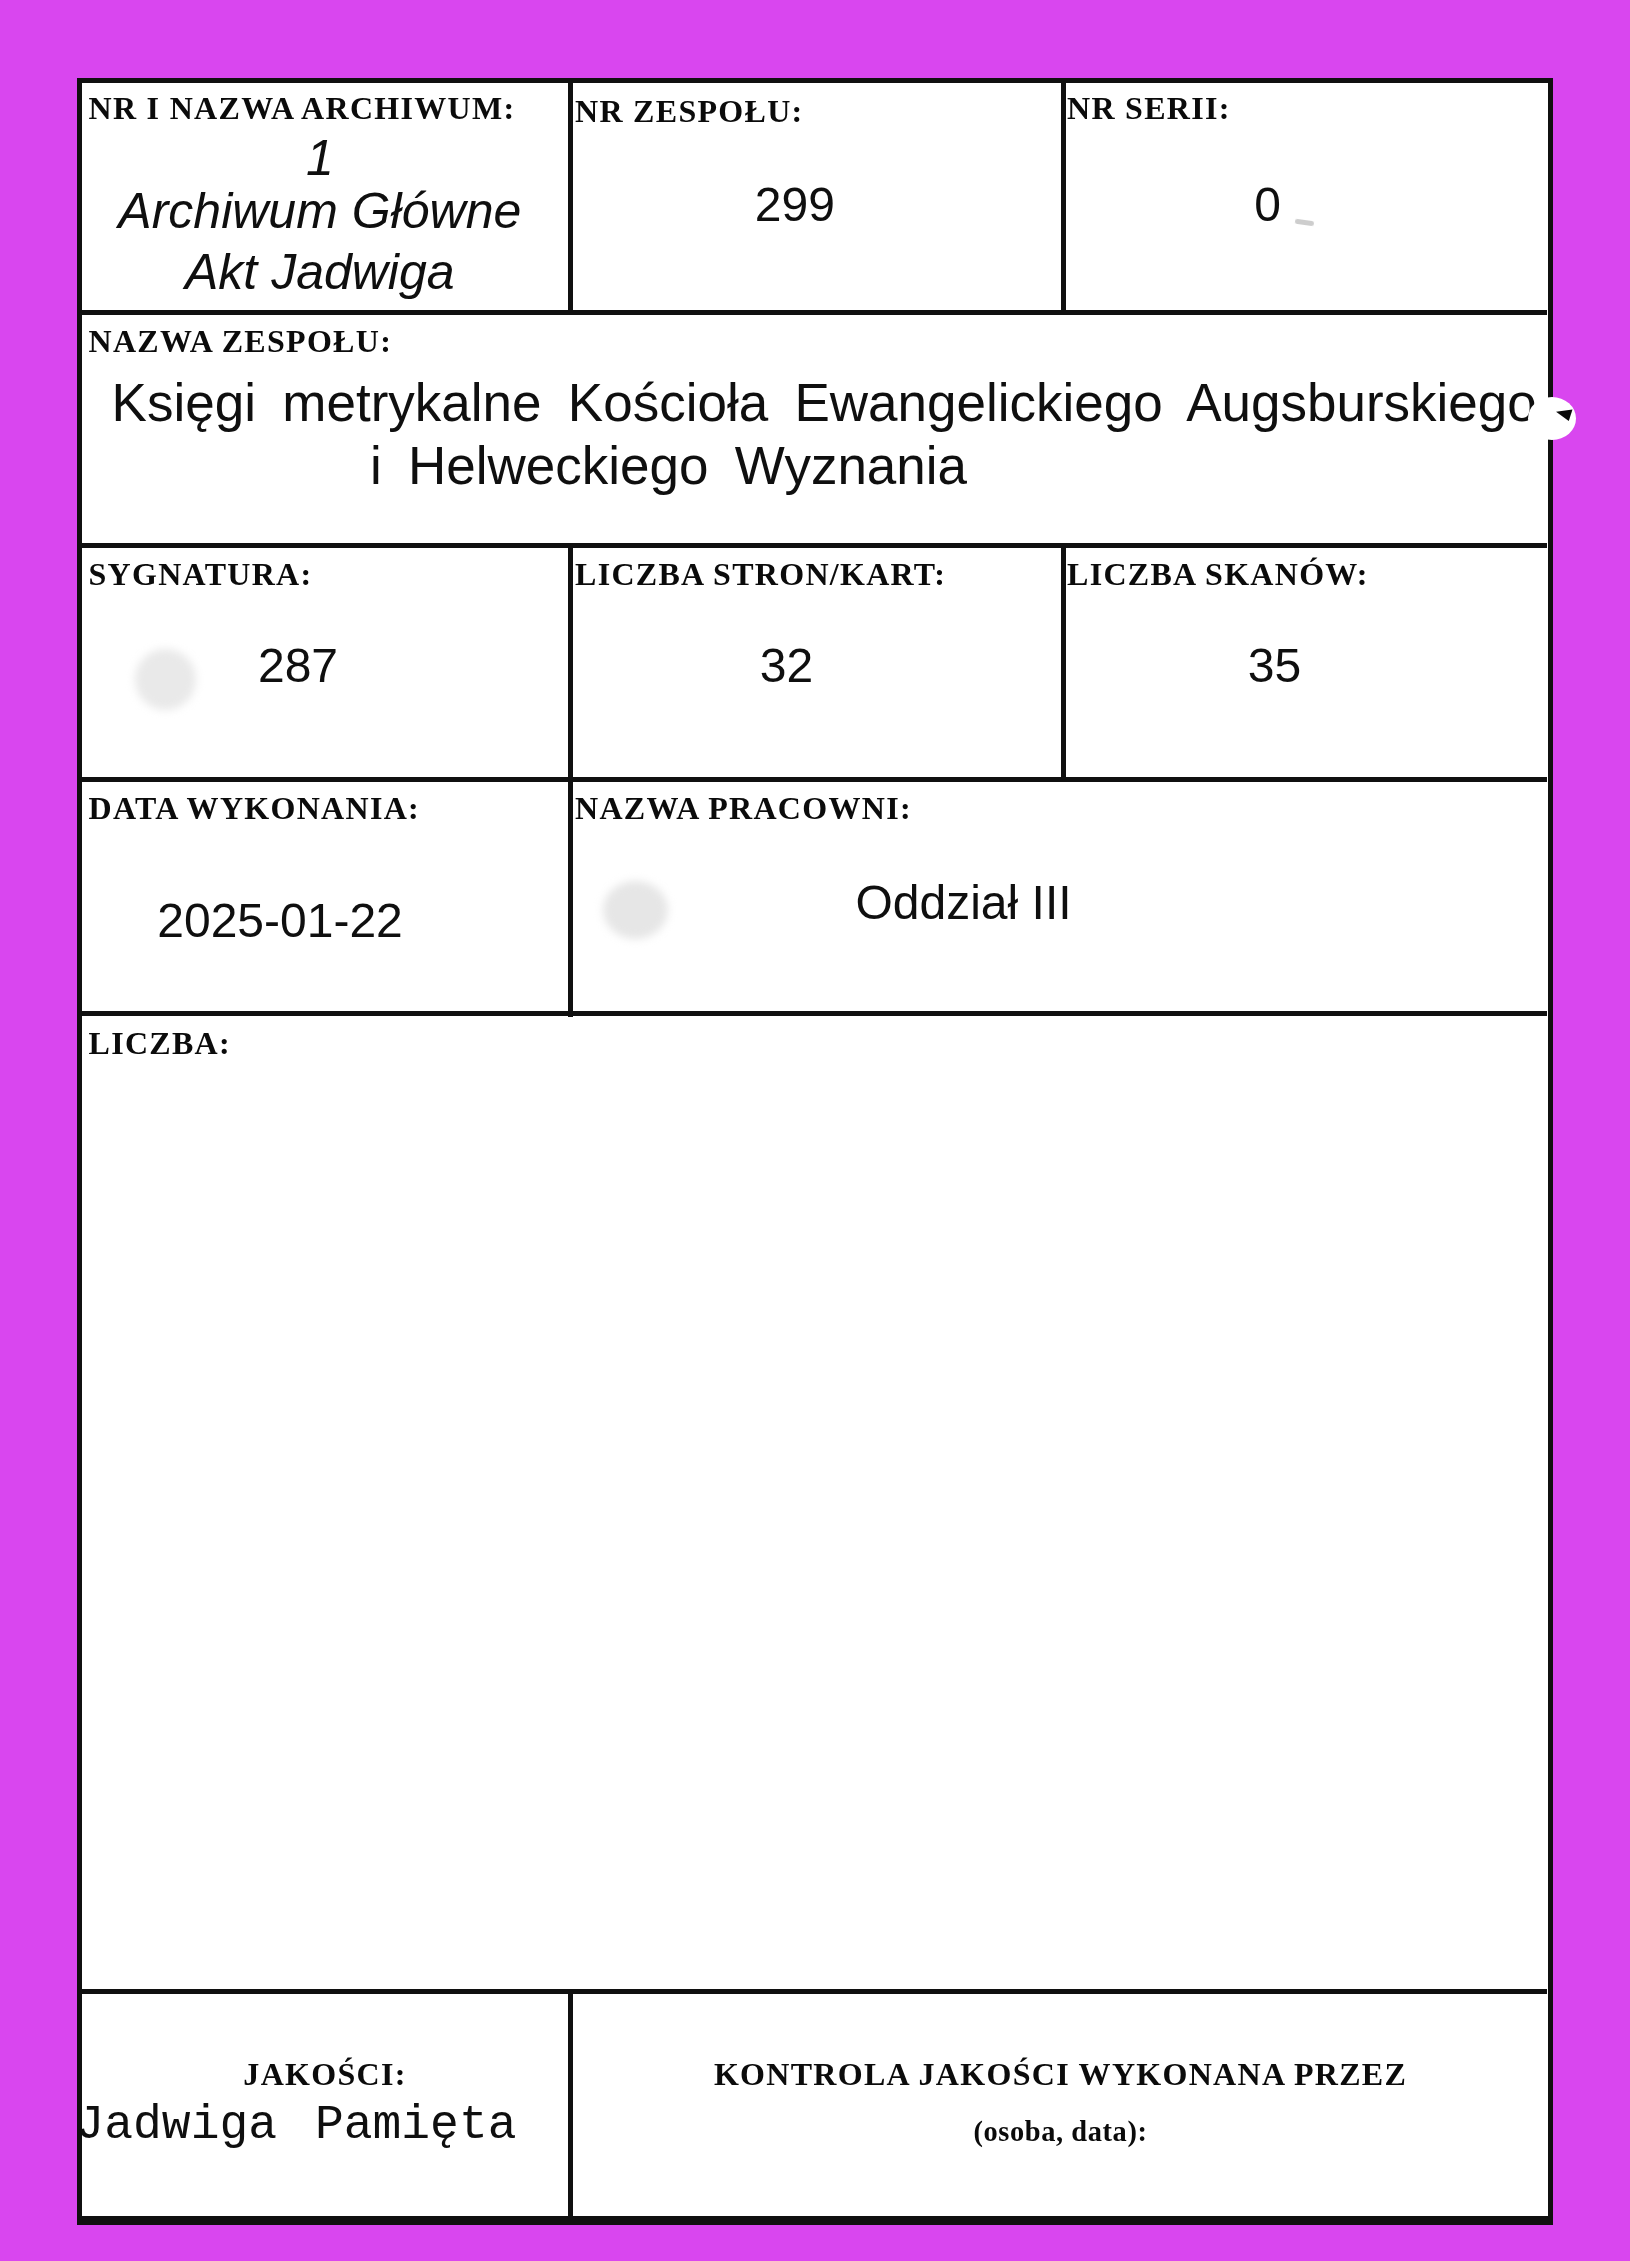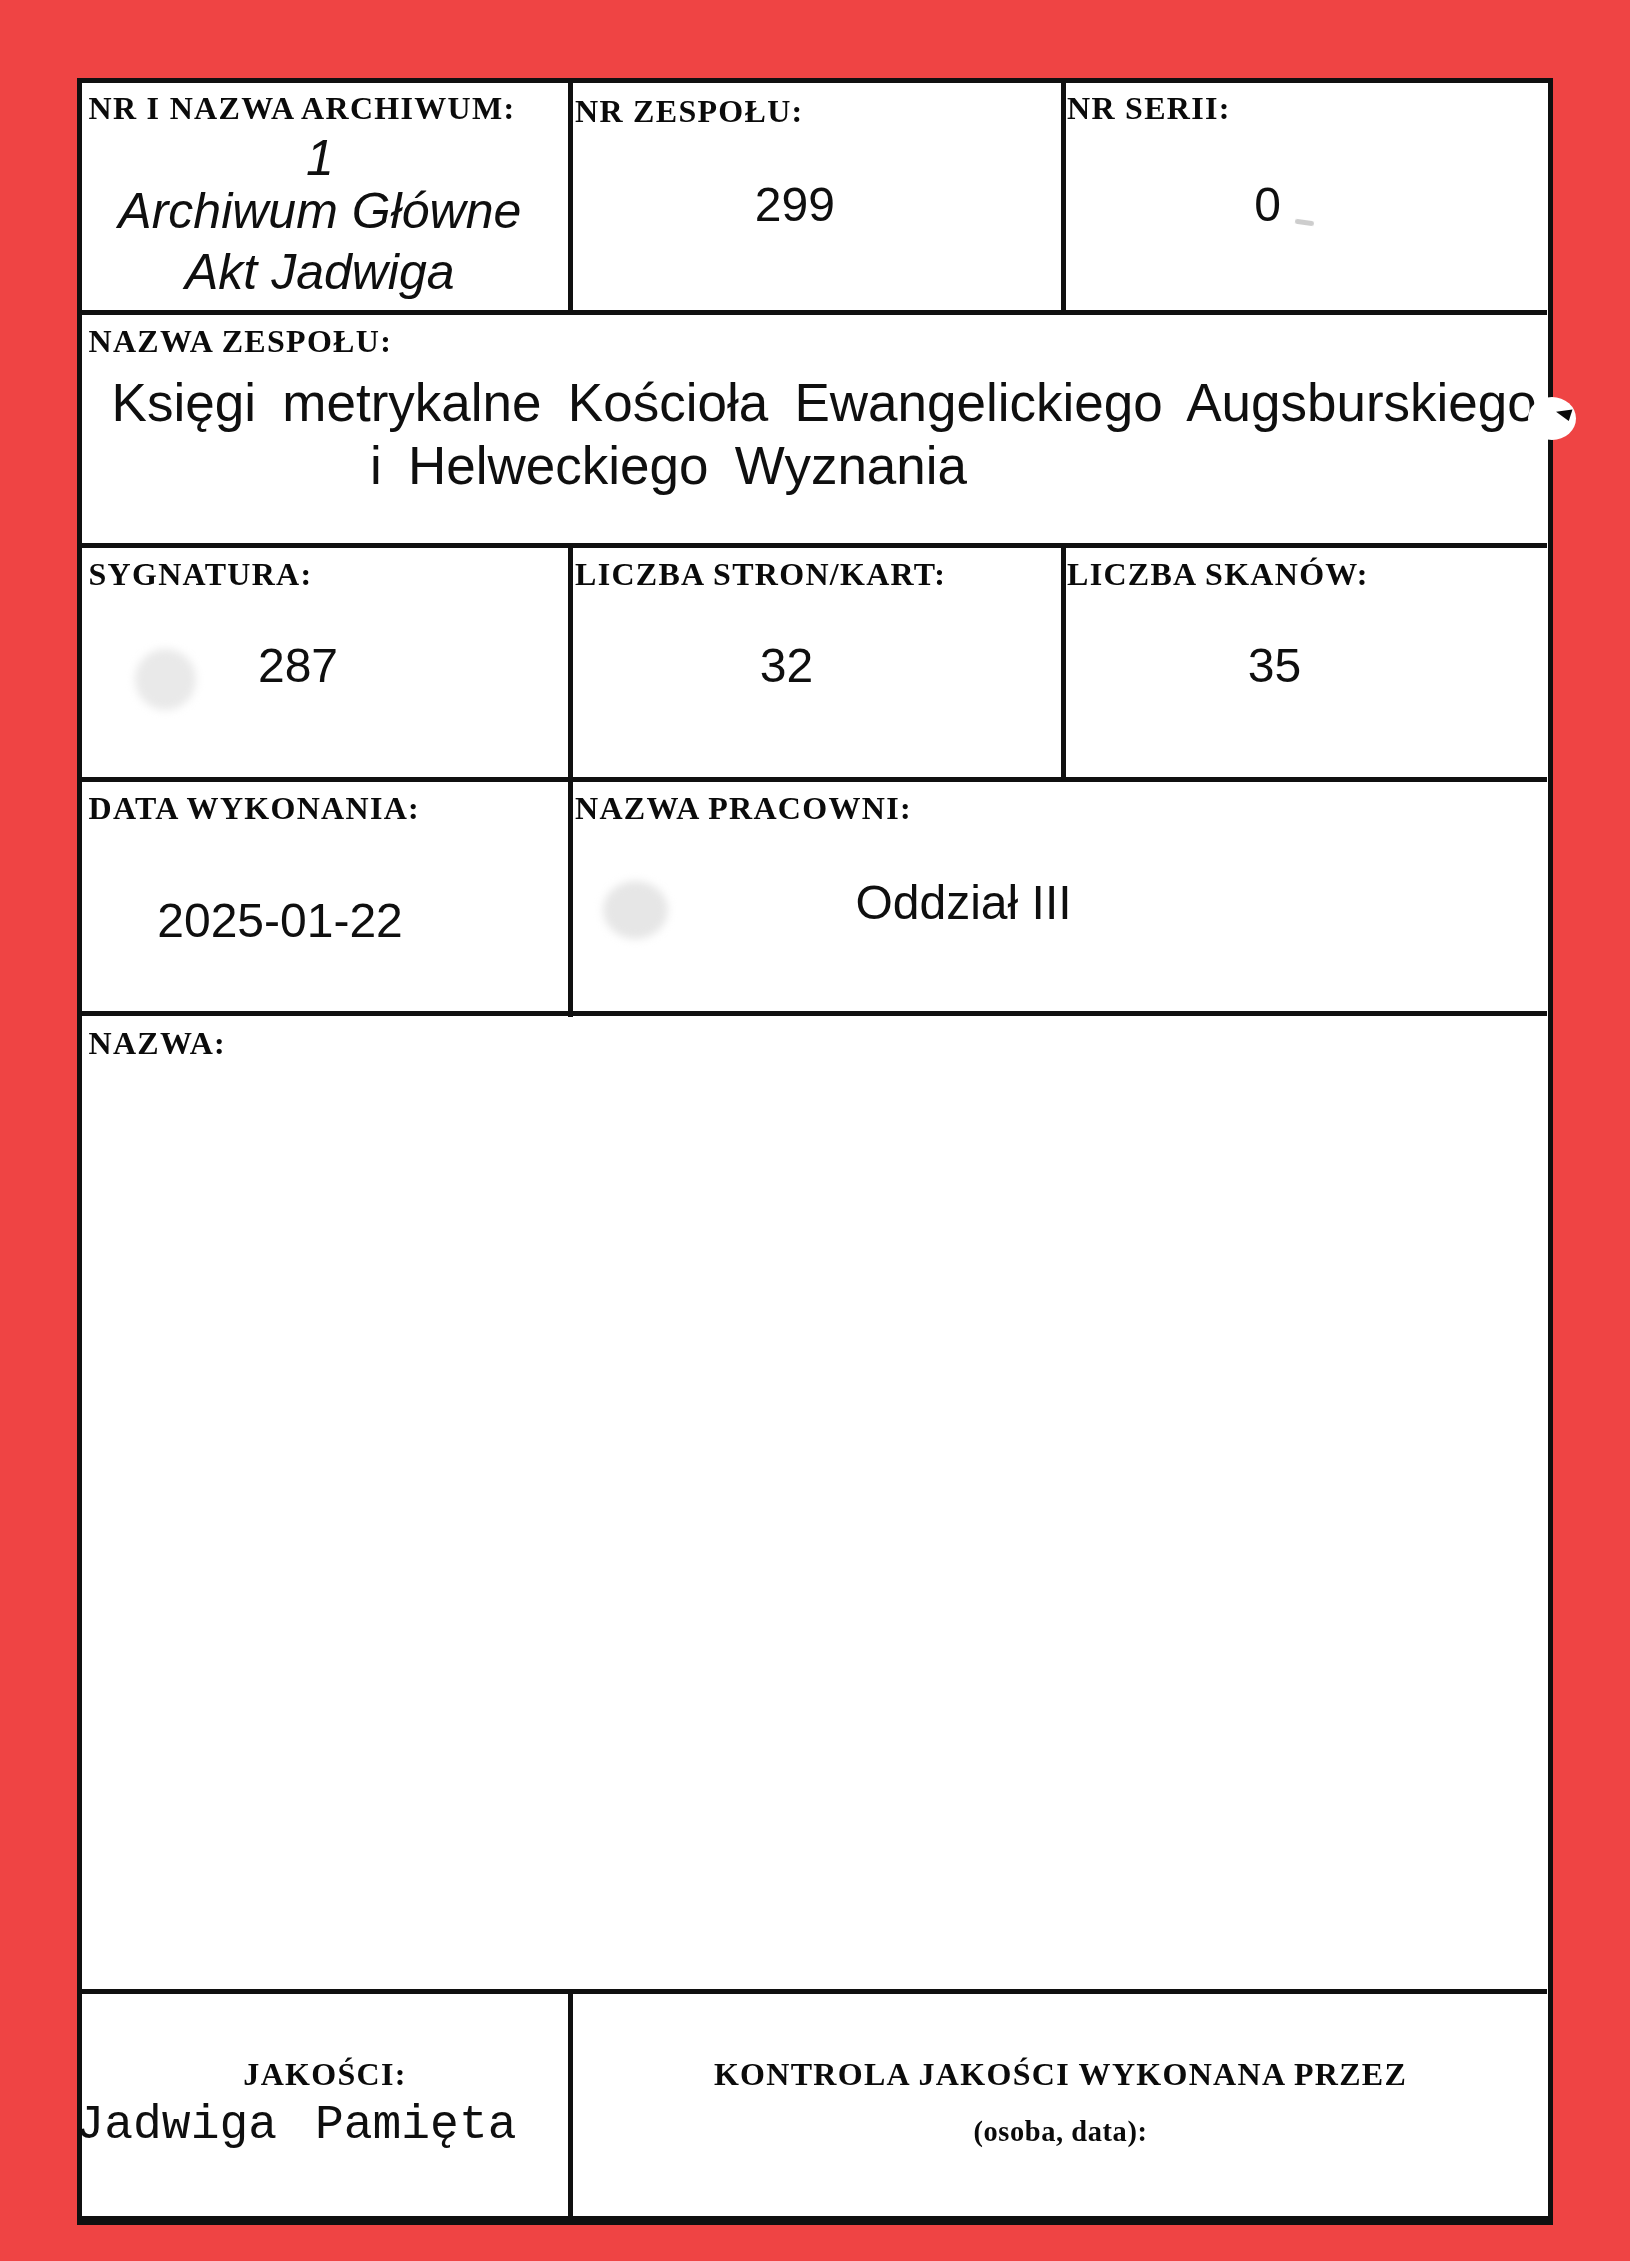--- a/index.html
+++ b/index.html
@@ -1,16 +1,16 @@
 <!DOCTYPE html>
 <html style="font-size:10.3px"><head>
 <meta charset="utf-8">
 <style>
   html,body{margin:0;padding:0;background:#ffffff;}
-  .page{position:relative;width:1630px;height:2261px;background:#ef4444;overflow:hidden;
+  .page{position:relative;width:1630px;height:2261px;background:#d946ef;overflow:hidden;
         font-family:"Liberation Sans","DejaVu Sans",sans-serif;color:#0d0d0d;}
   .table{position:absolute;left:77px;top:78px;width:1476px;height:2147px;
          border:5.8px solid #101010;border-bottom-width:9.7px;box-sizing:border-box;background:#ffffff;}
   .hline{position:absolute;left:0;width:1465px;height:5.2px;background:#101010;}
   .vline{position:absolute;width:5.2px;background:#101010;}
   .hl-r1{top:227px;} .hl-r2{top:460px;} .hl-r3{top:694px;} .hl-r4{top:928px;} .hl-r5{top:1906px;}
   .vl-r1a{left:486px;top:0;height:232px;} .vl-r1b{left:979px;top:0;height:232px;}
   .vl-r3a{left:486px;top:460px;height:239px;} .vl-r3b{left:979px;top:460px;height:239px;}
   .vl-r4a{left:486px;top:694px;height:240px;}
   .vl-r6a{left:486px;top:1906px;height:229px;}
@@ -90,21 +90,21 @@
     <div class="lbl l-r3c2">LICZBA STRON/KART:</div>
     <div class="val v-32">32</div>
     <div class="lbl l-r3c3">LICZBA SKANÓW:</div>
     <div class="val v-35">35</div>
 
     <div class="lbl l-r4c1">DATA WYKONANIA:</div>
     <div class="val v-date">2025-01-22</div>
     <div class="lbl l-r4c2">NAZWA PRACOWNI:</div>
     <div class="val v-oddzial">Oddział III</div>
 
-    <div class="lbl l-r5">NAZWA:</div>
+    <div class="lbl l-r5">LICZBA:</div>
 
     <div class="lbl lbl-c l-r6c1">JAKOŚCI:</div>
     <div class="val v-jadwiga">Jadwiga Pamięta</div>
     <div class="lbl lbl-c l-r6c2">KONTROLA JAKOŚCI WYKONANA PRZEZ</div>
     <div class="lbl l-r6c2s">(osoba, data):</div>
 
     <div class="smudge sm-421"></div>
     <div class="smudge sm-oddzial"></div>
     <div class="sm-dash"></div>
     <div class="blob"></div>

